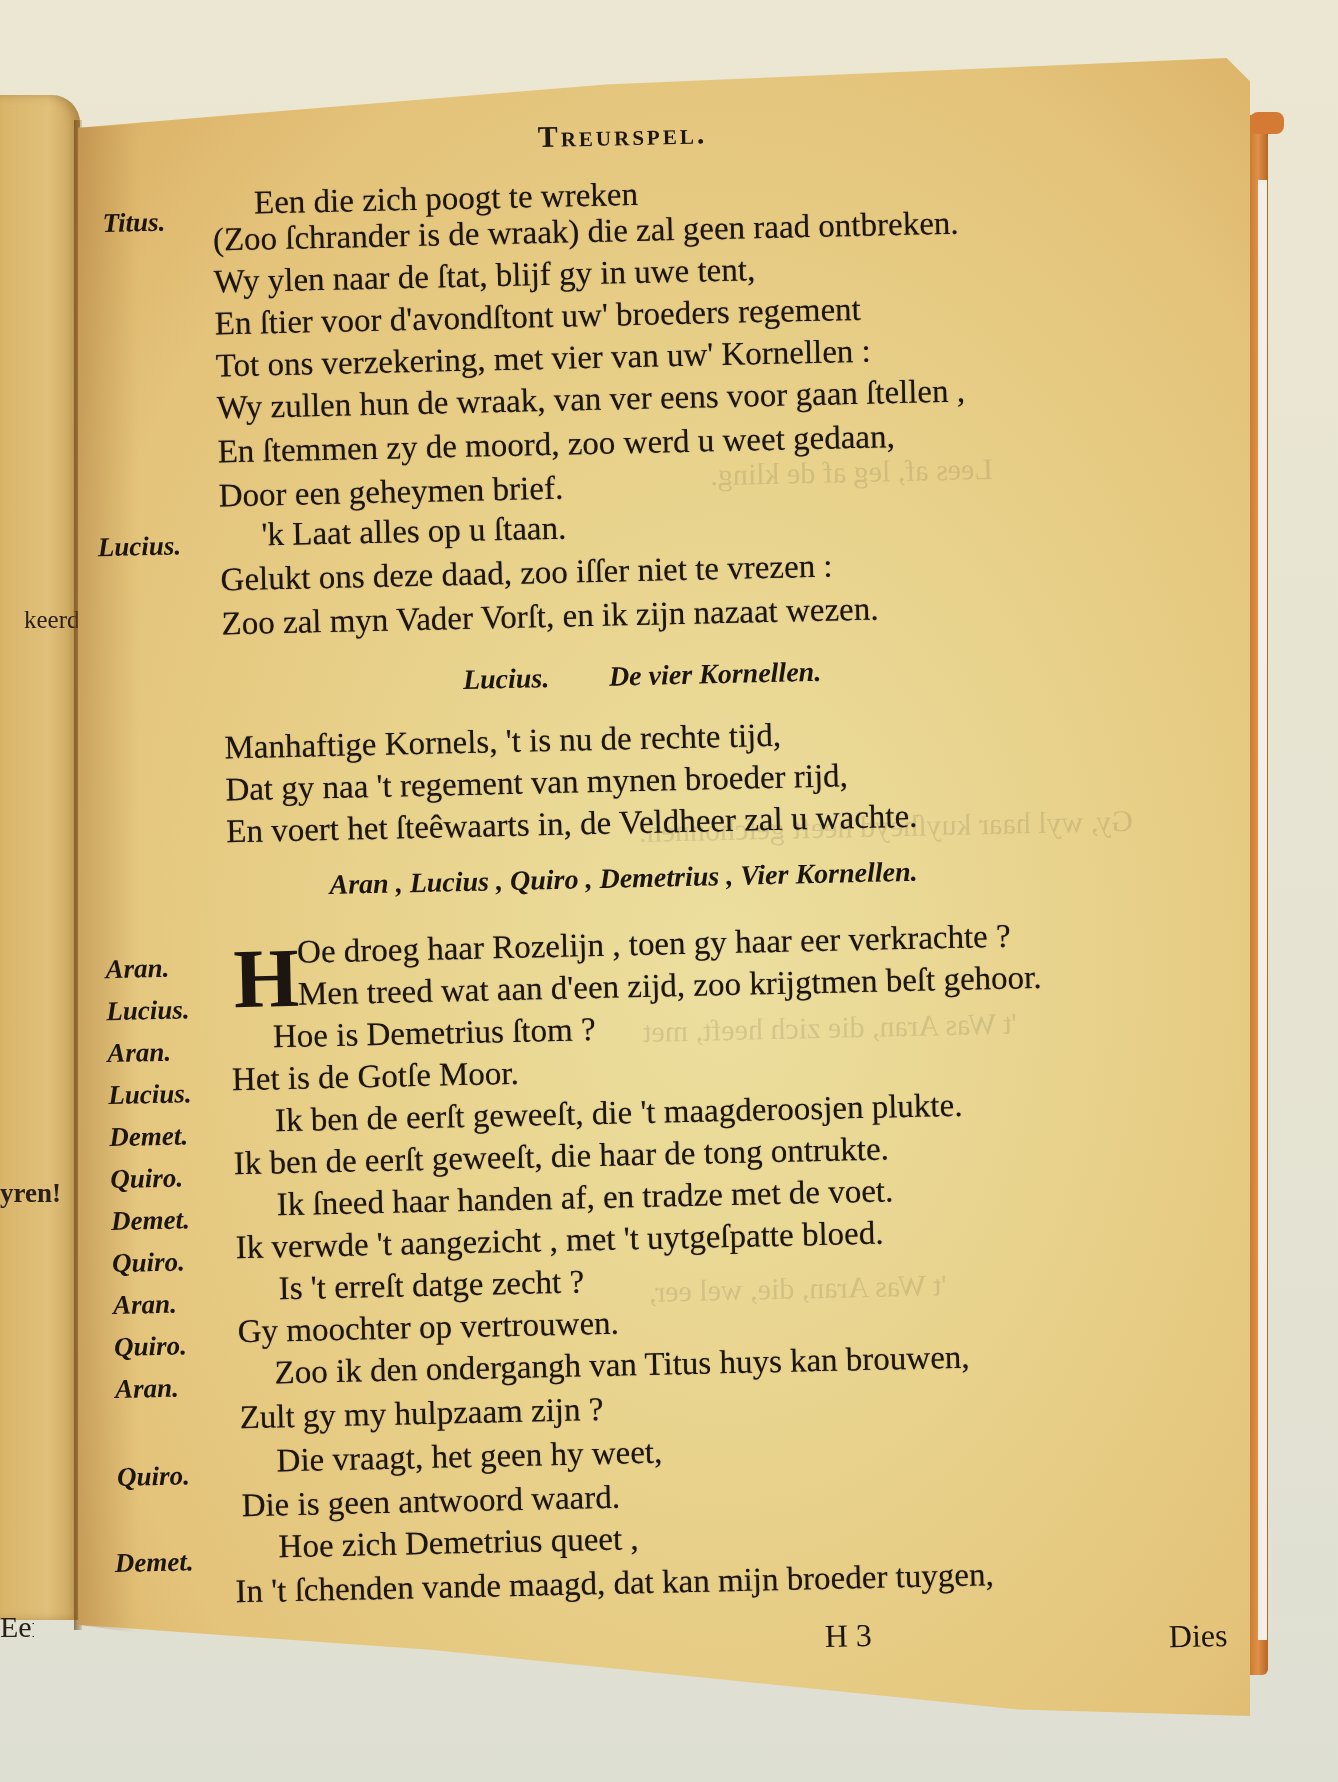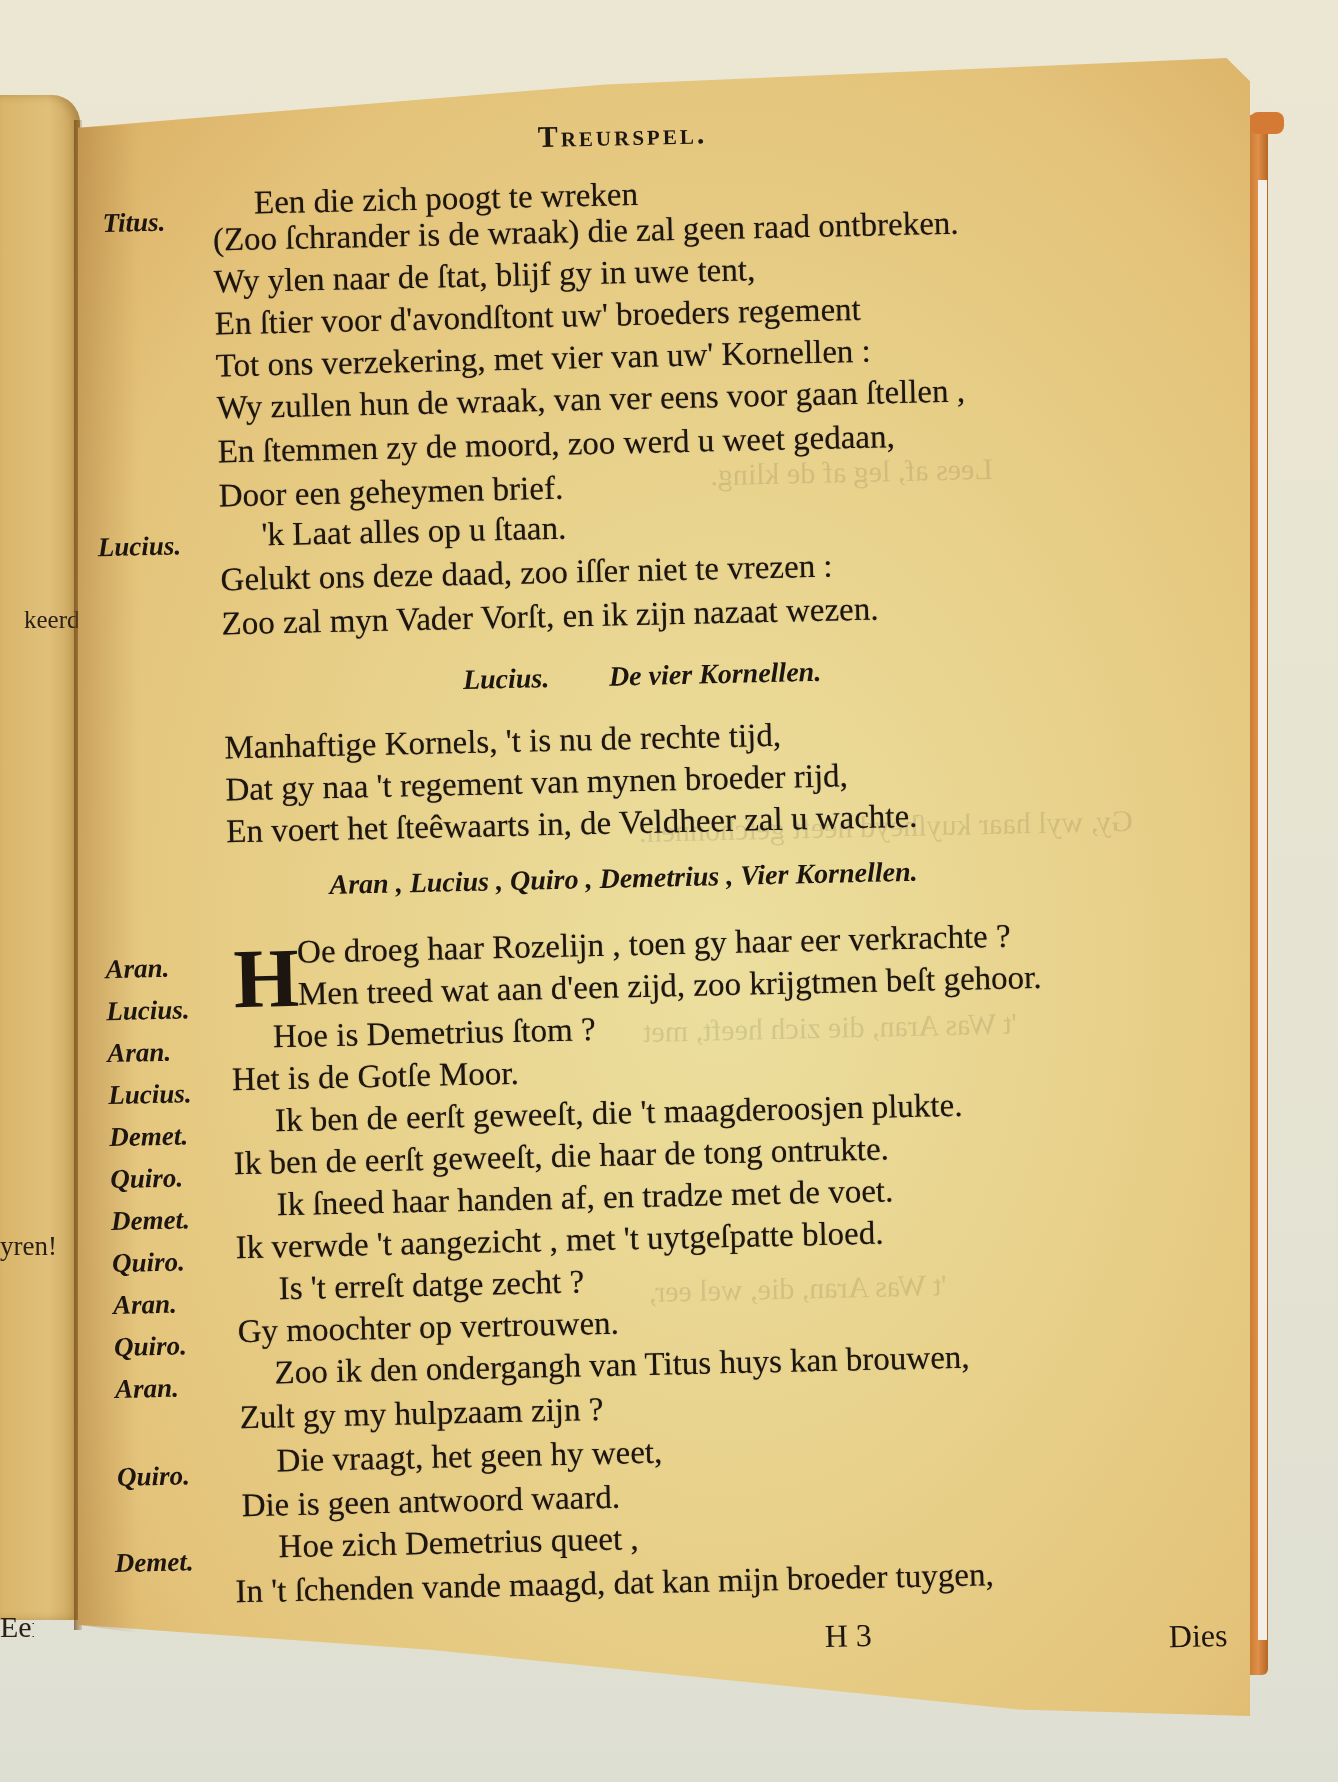--- a/index.html
+++ b/index.html
@@ -85,21 +85,21 @@
     transform: scaleX(-1);
   }
 </style>
 </head>
 <body>
 
 <div class="table-bg"></div>
 
 <div class="left-page"></div>
 <span class="left-frag" style="top:606px; font-size:25px;margin-left:24px;">keerd</span>
-<span class="left-frag" style="top:1231px; font-size:27px; font-weight:normal;">yren!</span>
+<span class="left-frag" style="top:1178px; font-size:27px; font-weight:bold;">yren!</span>
 <span class="left-frag" style="top:1610px; font-size:30px; width:34px;">Een</span>
 <div class="gutter"></div>
 
 <div class="cover-edge"></div>
 <div class="cover-inner"></div>
 <div class="headband"></div>
 
 <div class="page"></div>
 <div class="page-shade"></div>
 

